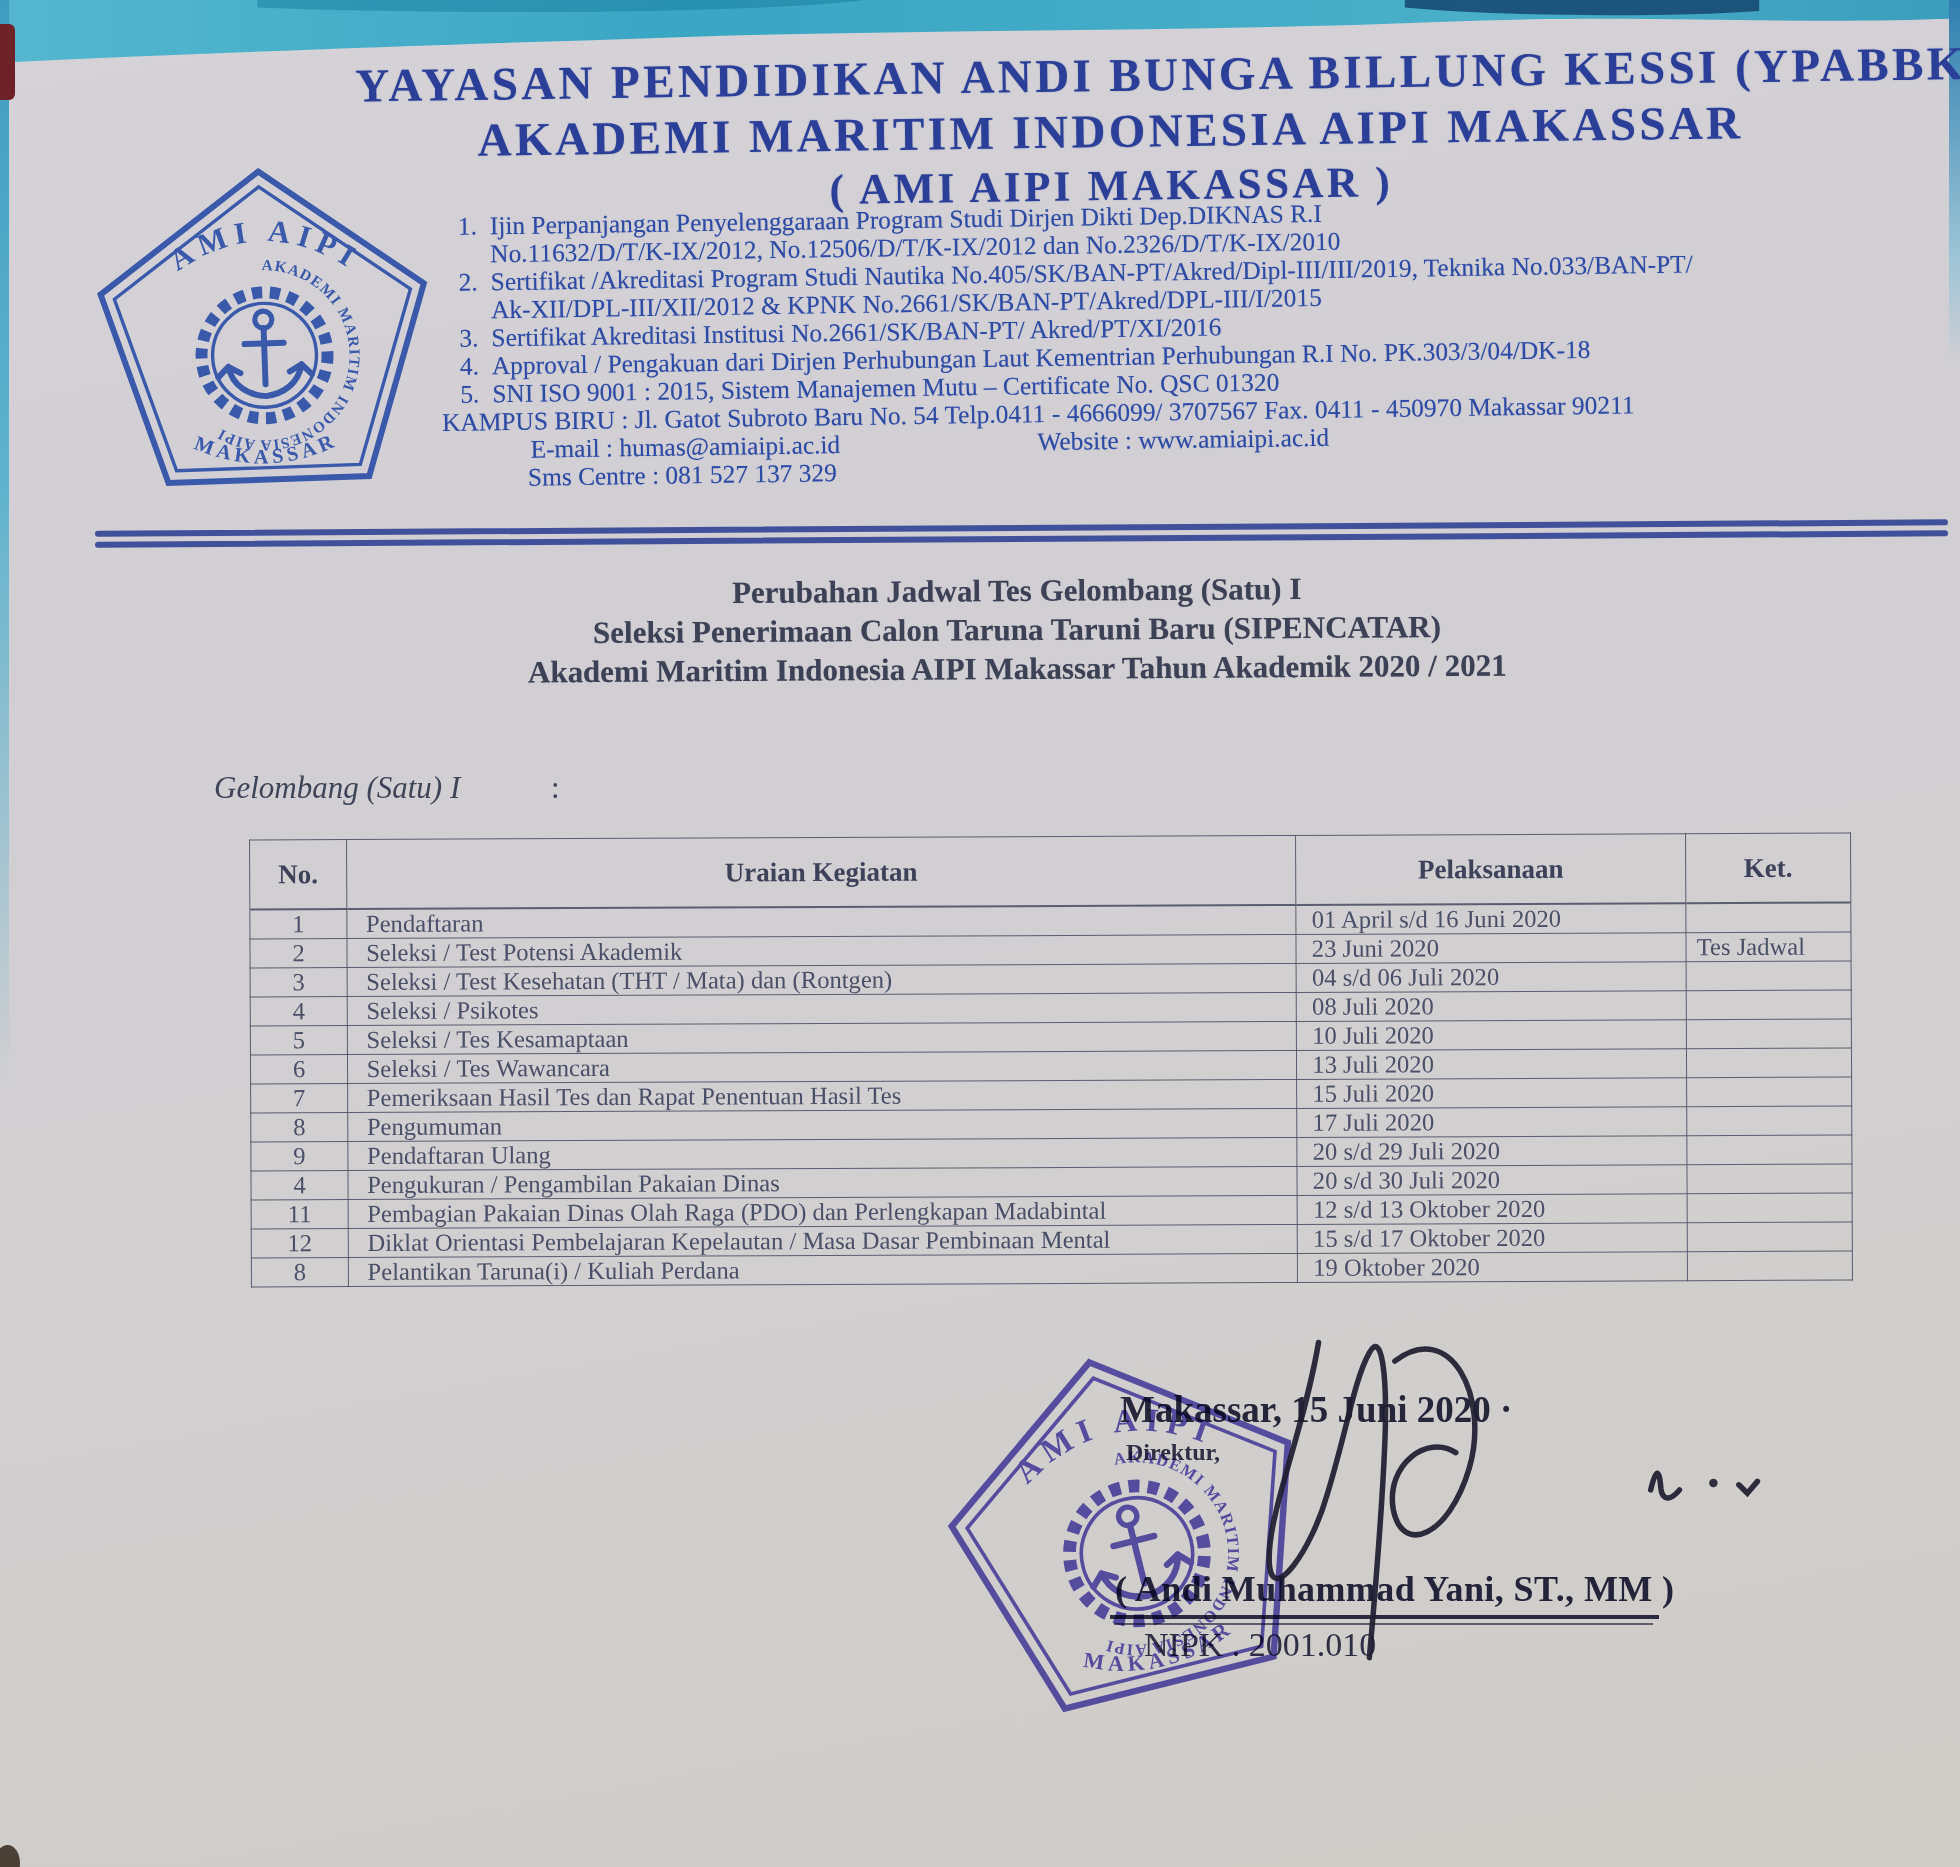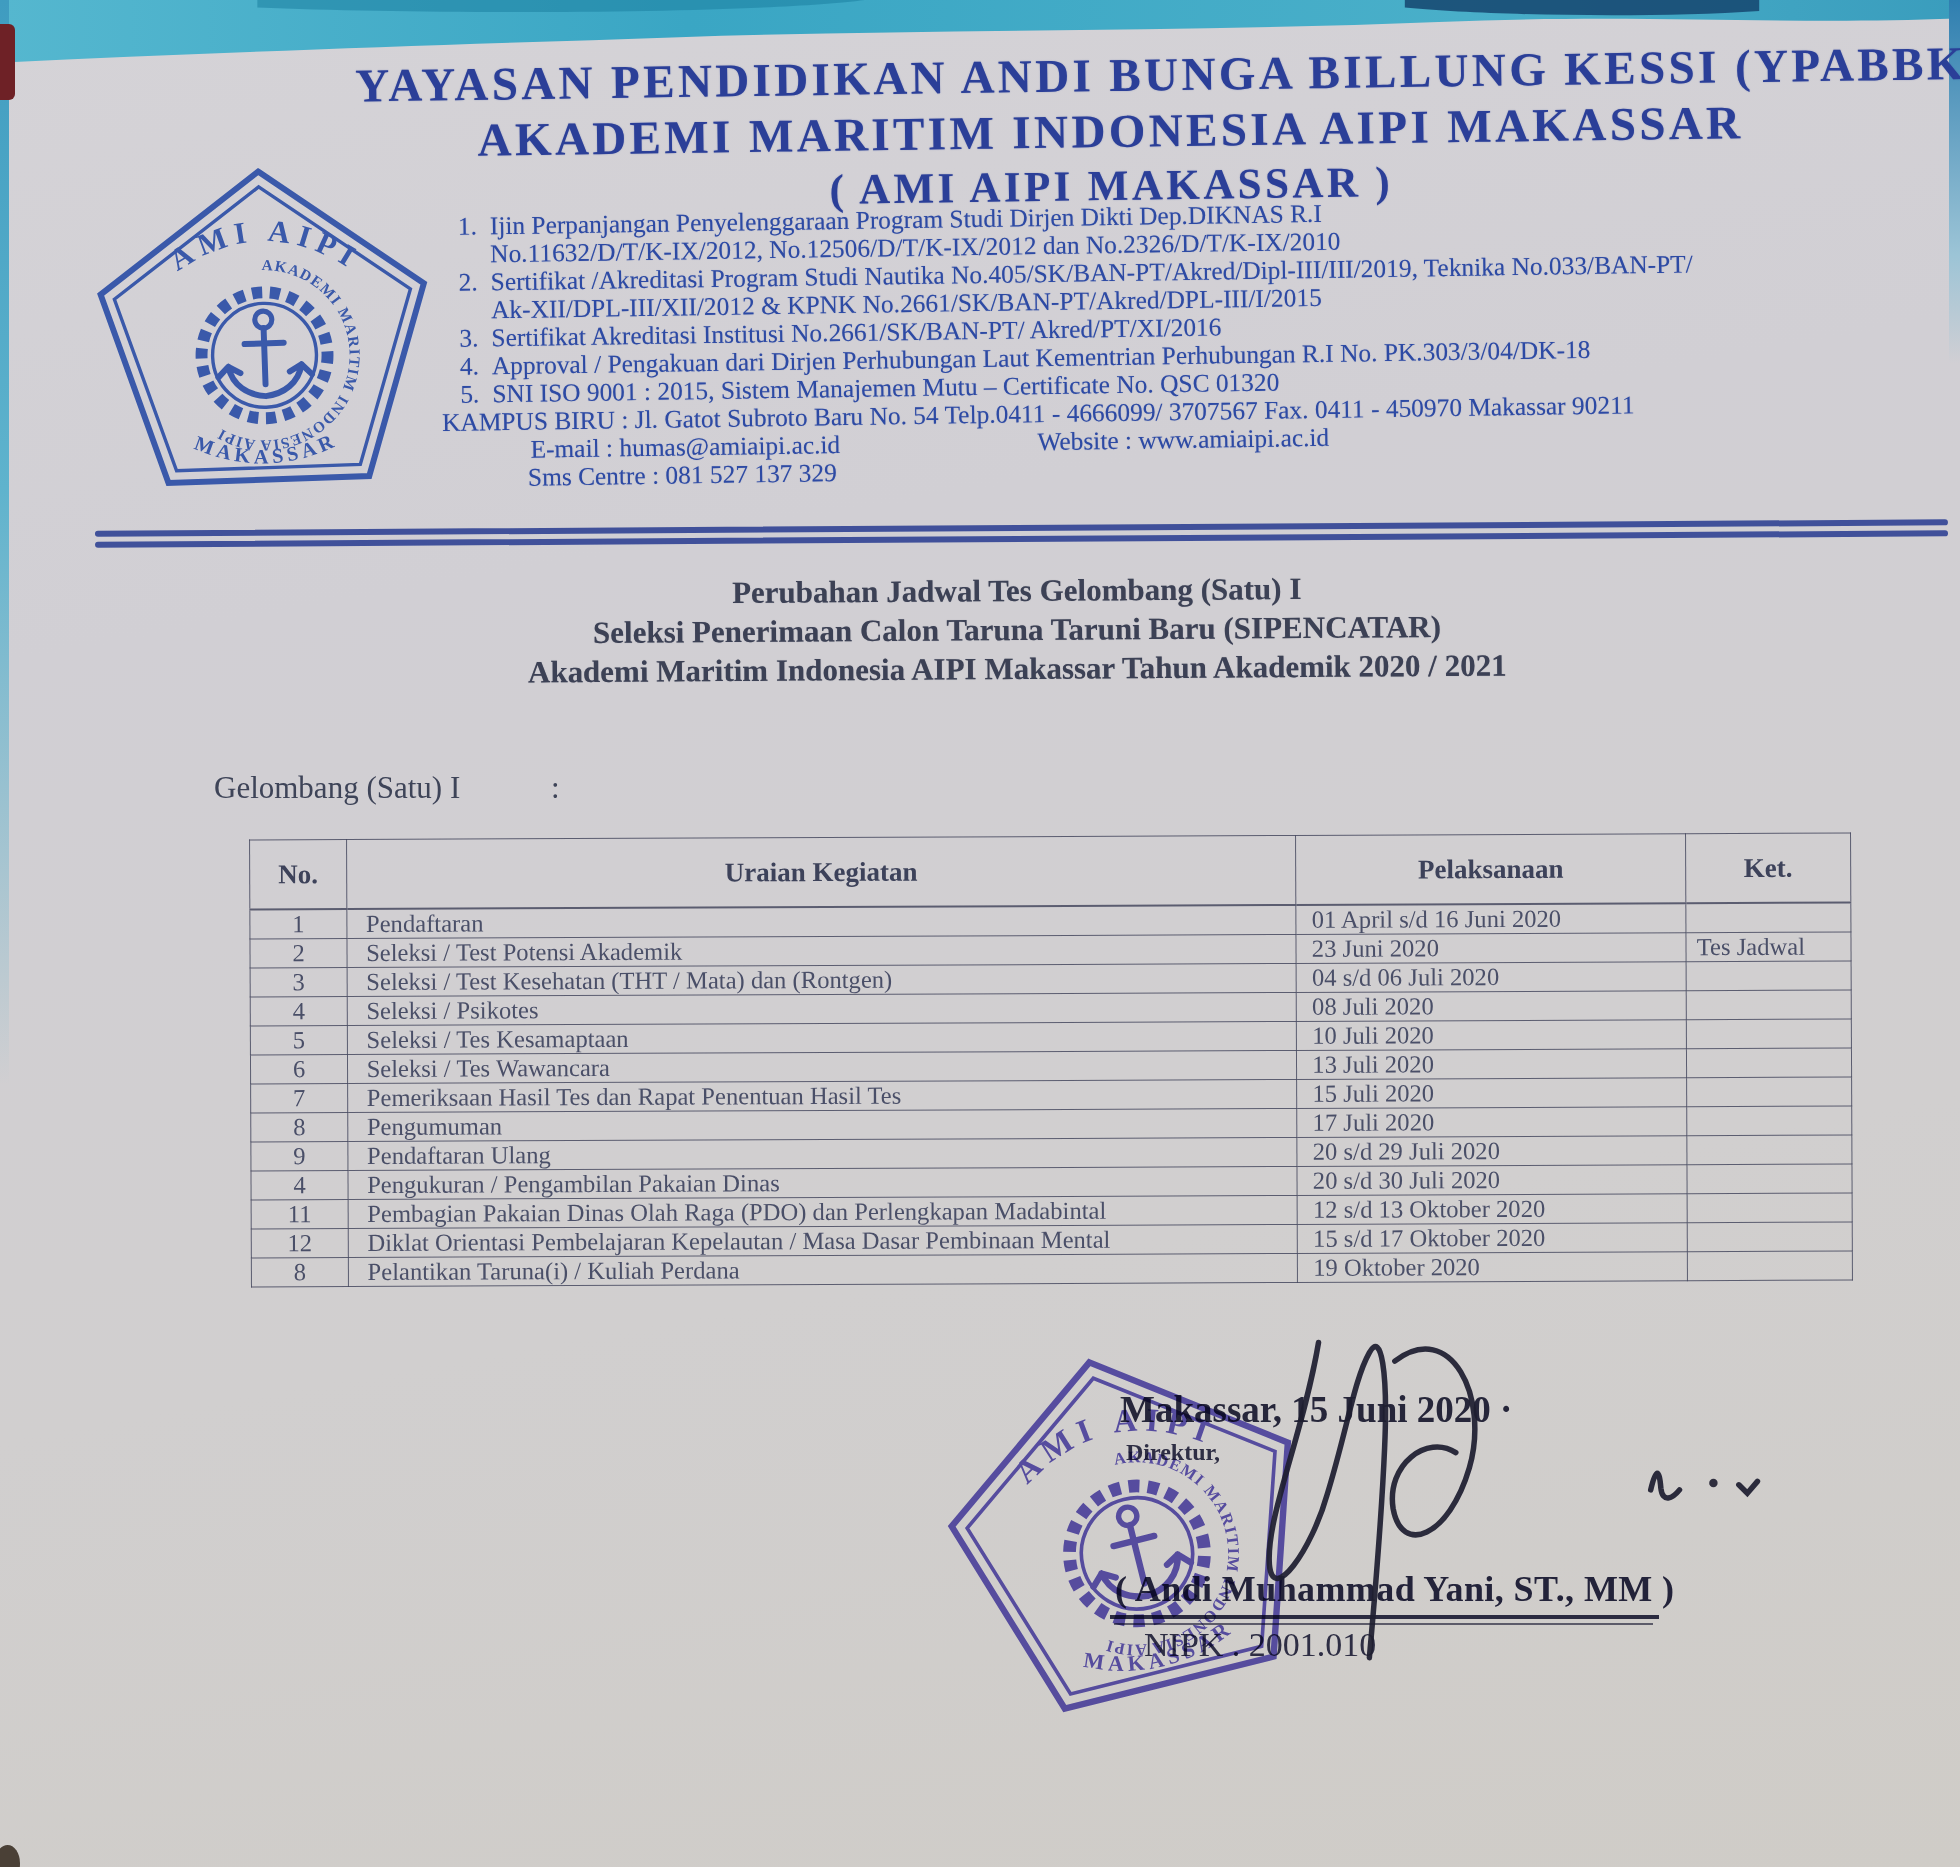--- a/index.html
+++ b/index.html
@@ -43,21 +43,21 @@
   .rule{position:absolute;left:95px;top:525px;width:1853px;height:22px;z-index:5;
     transform:rotate(-0.35deg);}
   .rule .bar1,.rule .bar2{position:absolute;left:0;width:100%;height:6px;background:#2b3f92;
     border-radius:3.4px;opacity:.88;}
   .rule .bar1{top:0;}
   .rule .bar2{top:11px;}
   
   .doc-titles{position:absolute;left:356px;top:571px;width:1322px;text-align:center;z-index:5;
     font-weight:bold;font-size:31px;line-height:39px;color:#3c4155;transform:rotate(-0.4deg);
     text-shadow:0 0 0.8px rgba(60,65,85,.4);}
-  .section-label{position:absolute;left:214px;top:770px;font-size:31px;color:#3e4458;z-index:5;}
+  .section-label{position:absolute;left:214px;top:770px;font-size:31px;color:#3e4458;z-index:5;font-style:italic;}
   .section-colon{position:absolute;left:551px;top:770px;font-size:31px;color:#3e4458;z-index:5;}
   table.sched{position:absolute;left:250px;top:836px;width:1602px;z-index:5;
     border-collapse:collapse;table-layout:fixed;transform:rotate(-0.25deg);
     font-size:24.6px;color:#4a4f68;}
   table.sched col.c-no{width:97px;}
   table.sched col.c-ur{width:949px;}
   table.sched col.c-pe{width:390px;}
   table.sched col.c-ke{width:165px;}
   table.sched th,table.sched td{border:1.7px solid rgba(70,73,95,.85);overflow:hidden;white-space:nowrap;}
   table.sched th{height:66px;font-size:27px;font-weight:bold;color:#3d425a;text-align:center;

